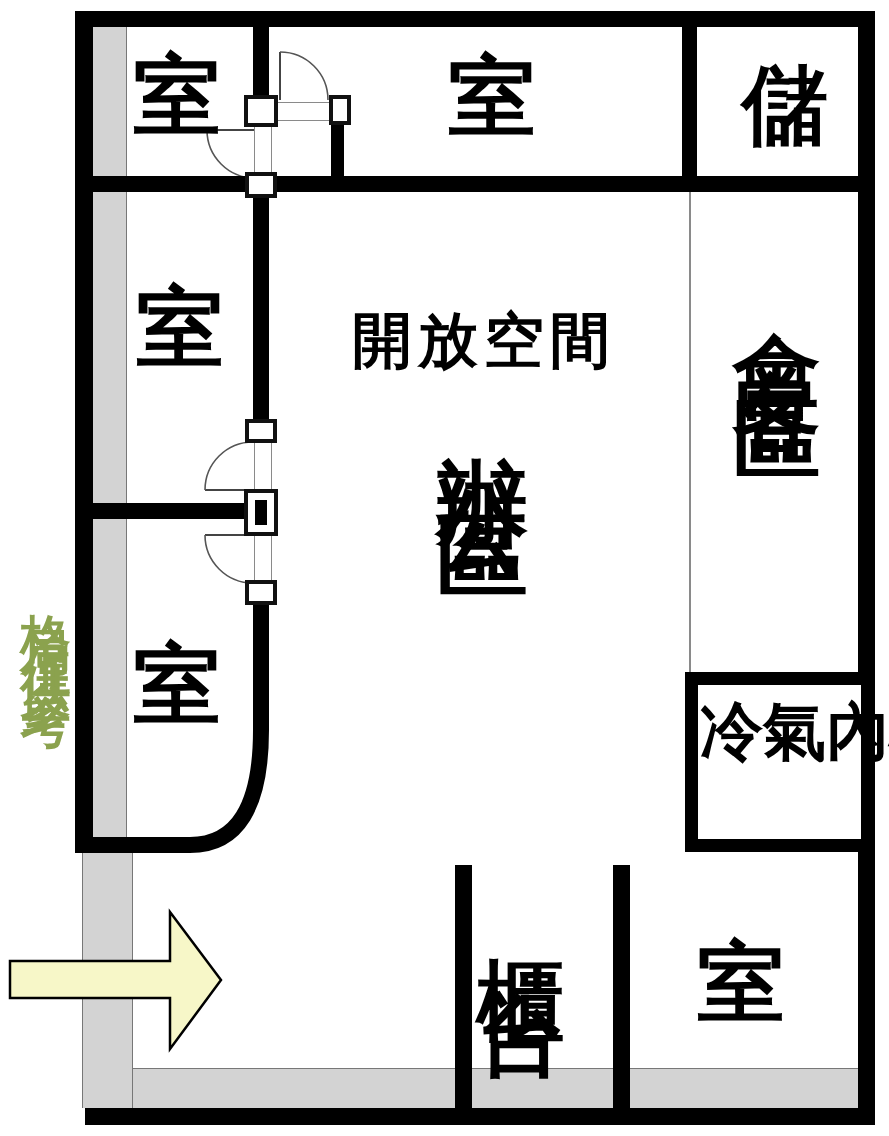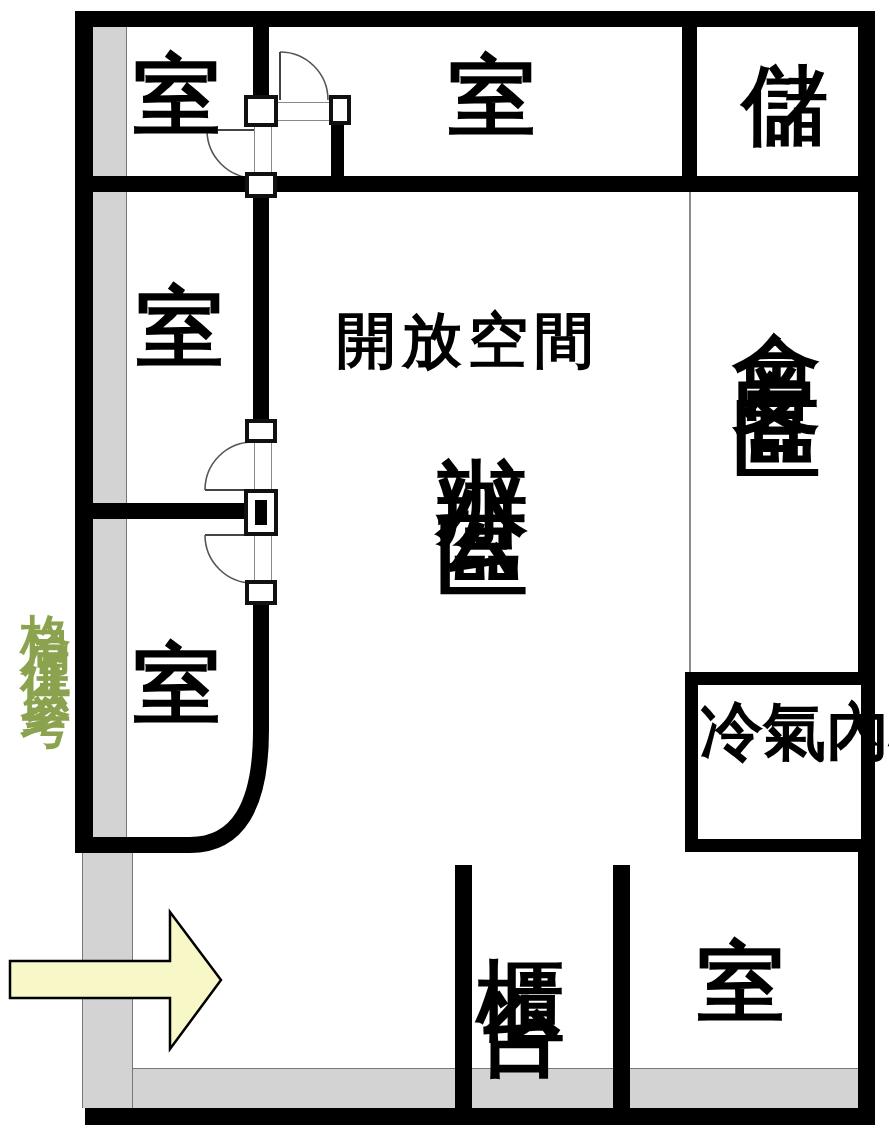--- a/index.html
+++ b/index.html
@@ -75,21 +75,21 @@
   <div class="bracket" style="left:245px;top:419px;width:32px;height:24px;"></div>
   <div class="bracket" style="left:244px;top:489px;width:34px;height:47px;">
     <div class="stub" style="left:7px;top:7px;width:12px;height:25px;"></div>
   </div>
   <div class="bracket" style="left:245px;top:580px;width:32px;height:25px;"></div>
 
   <div class="lbl center" style="left:177px;top:52px;font-size:88px;">室</div>
   <div class="lbl center" style="left:492px;top:53px;font-size:88px;">室</div>
   <div class="lbl center" style="left:785px;top:62px;font-size:86px;">儲</div>
   <div class="lbl center vert" style="left:777px;top:260px;font-size:88px;letter-spacing:35px;">會客區</div>
-  <div class="lbl center" style="left:468px;top:311px;font-size:60px;letter-spacing:6px;font-family:Liberation Serif, serif;">開放空間</div>
+  <div class="lbl center" style="left:484px;top:311px;font-size:60px;letter-spacing:6px;font-family:Liberation Serif, serif;">開放空間</div>
   <div class="lbl center vert" style="left:483px;top:380px;font-size:92px;letter-spacing:31px;">辦公區</div>
   <div class="lbl center" style="left:180px;top:284px;font-size:88px;">室</div>
   <div class="lbl center" style="left:177px;top:641px;font-size:88px;">室</div>
   <div class="lbl center acl" style="left:780px;top:694px;font-size:63px;">冷氣內機</div>
   <div class="lbl center vert" style="left:521px;top:886px;font-size:88px;letter-spacing:34px;">櫃台</div>
   <div class="lbl center" style="left:741px;top:939px;font-size:88px;">室</div>
   <div class="lbl center vert green" style="left:46px;top:574px;font-size:50px;letter-spacing:17px;">格局僅供參考</div>
 
 </div>
 

